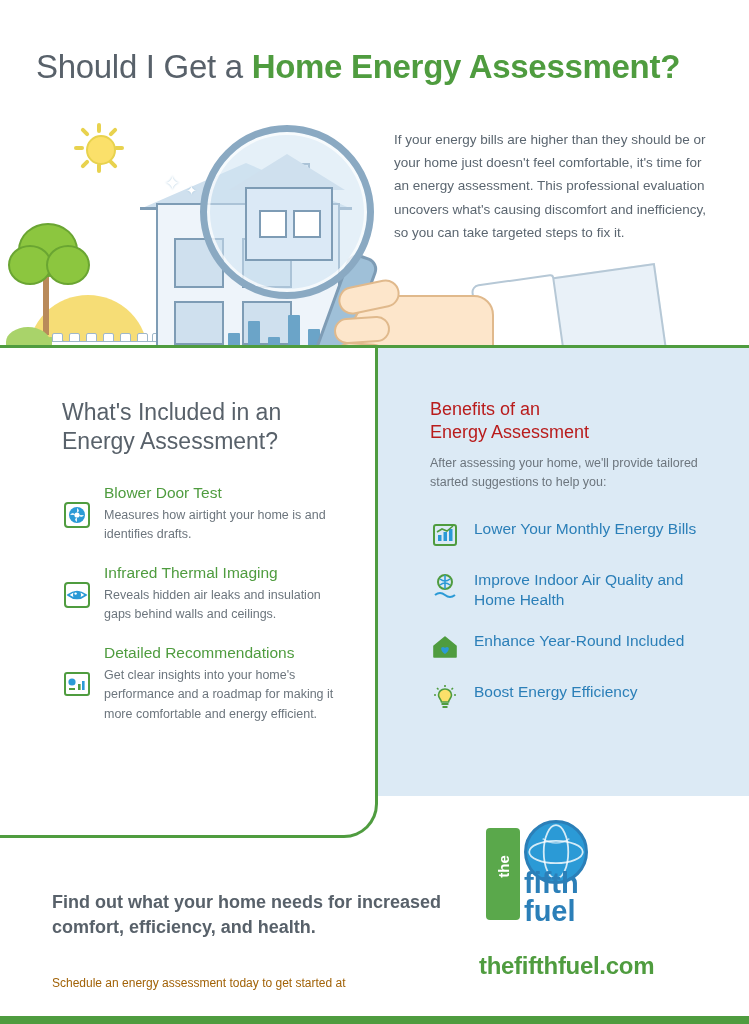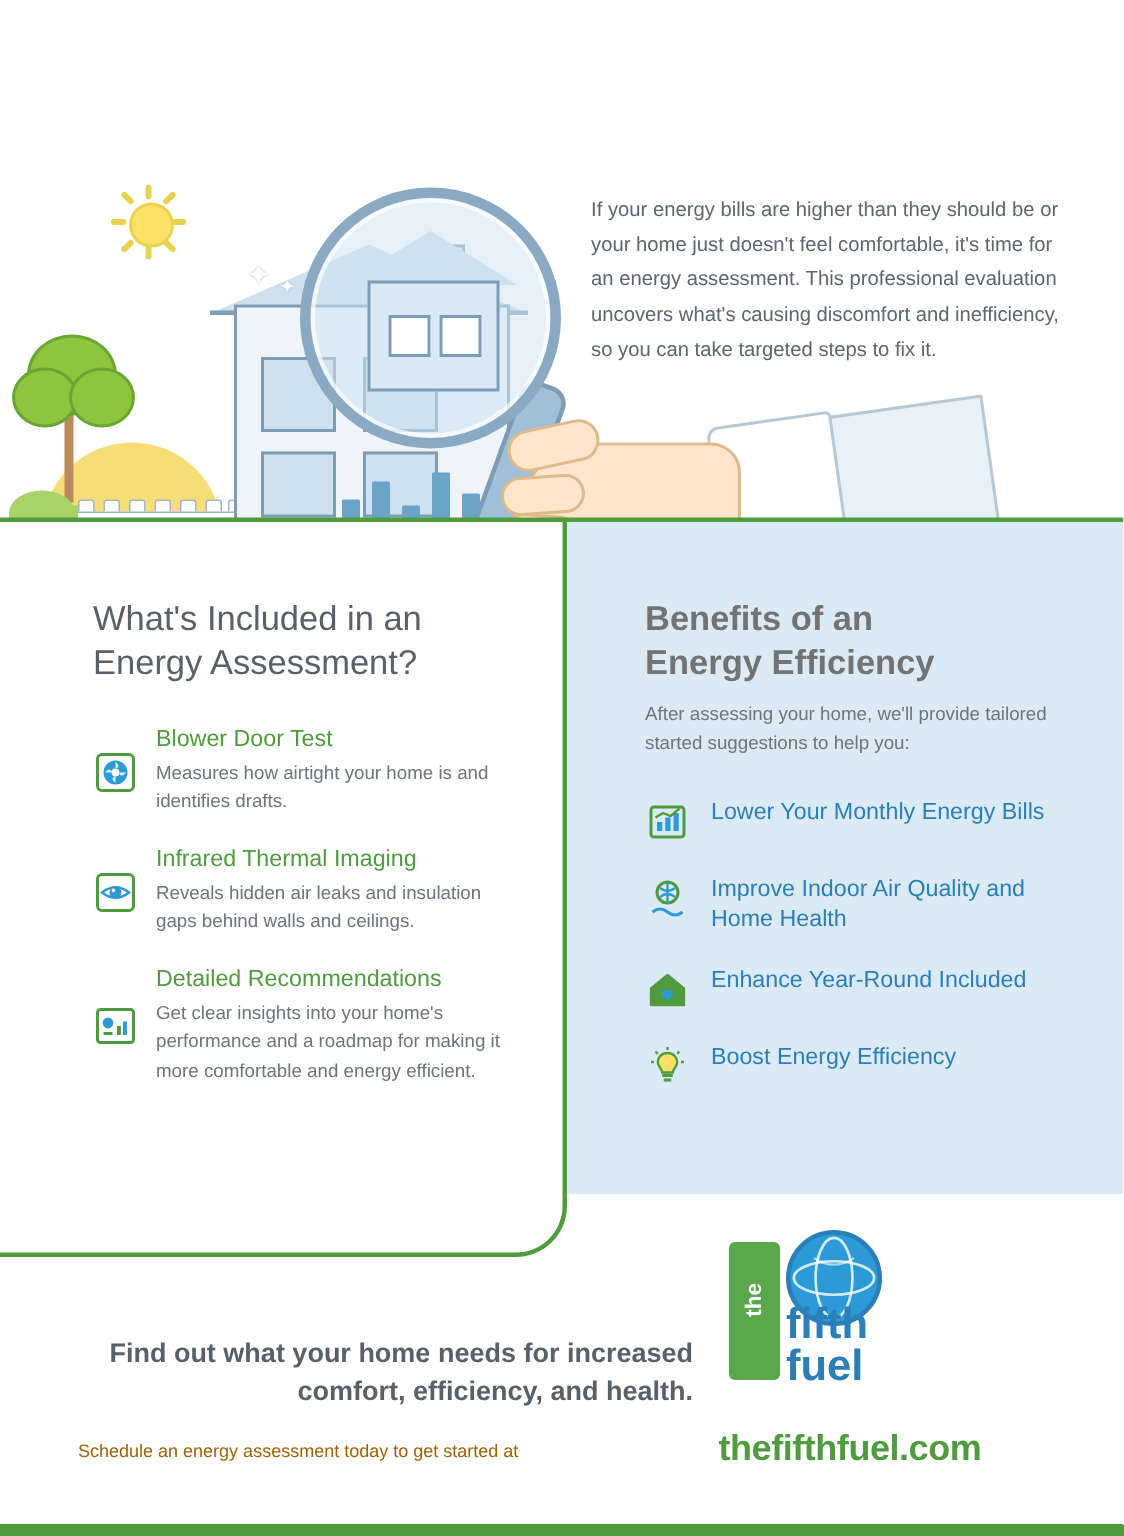--- a/index.html
+++ b/index.html
@@ -349,25 +349,25 @@
     left: 378px;
     top: 348px;
     width: 371px;
     height: 448px;
     background: #dceaf5;
   }
   .right-inner {
     padding: 50px 40px 0 52px;
   }
   .h2b {
-    font-size: 23px;
-    color: #737373;
+    font-size: 18px;
+    color: #b91c1c;
     line-height: 1.28;
     margin: 0 0 10px 0;
-    font-weight: 700;
+    font-weight: 400;
   }
   .sub {
     font-size: 12.5px;
     color: #6c757d;
     line-height: 1.55;
     margin: 0 0 26px 0;
   }
   .benefit {
     display: flex;
     align-items: flex-start;
@@ -402,22 +402,21 @@
     position: absolute;
     left: 52px;
     top: 890px;
     width: 410px;
   }
   .foot-head {
     font-size: 18px;
     color: #58616a;
     line-height: 1.4;
     font-weight: 700;
-    margin-bottom: 18px;
-    text-align: right;
+    margin-bottom: 34px;
   }
   .foot-sub {
     font-size: 12px;
     color: #a16207;
     line-height: 1.5;
   }
   .logo {
     position: absolute;
     left: 480px;
     top: 818px;
@@ -479,20 +478,23 @@
     height: 8px;
     background: #4f9c3f;
   }
   svg { display: block; }
 </style>
 </head>
 <body>
 
 <div class="page">
 
+  <div class="title">
+    <span>Should I Get a </span><span class="strong">Home Energy Assessment?</span>
+  </div>
 
   <div class="hero">
     <div class="hero-ground"></div>
 
     <div class="sun">
       <div class="sun-core"></div>
       <div class="sun-ray" style="left:19px; top:-4px; width:4px; height:10px;"></div>
       <div class="sun-ray" style="left:19px; bottom:-4px; width:4px; height:10px;"></div>
       <div class="sun-ray" style="left:-4px; top:19px; width:10px; height:4px;"></div>
       <div class="sun-ray" style="right:-4px; top:19px; width:10px; height:4px;"></div>
@@ -568,21 +570,21 @@
   </div>
 
   <div class="green-rule"></div>
 
   <div class="intro">If your energy bills are higher than they should be or your home just doesn't feel comfortable, it's time for an energy assessment. This professional evaluation uncovers what's causing discomfort and inefficiency, so you can take targeted steps to fix it.</div>
 
   <div class="right-panel">
     <div class="right-inner">
       <div class="h2b">
         <span>Benefits of an</span><br>
-        <span>Energy Efficiency</span>
+        <span>Energy Assessment</span>
       </div>
       <div class="sub">After assessing your home, we'll provide tailored started suggestions to help you:</div>
 
       <div class="benefit">
         <div class="ic">
           <svg width="30" height="30" viewBox="0 0 30 30">
             <rect x="4" y="5" width="22" height="20" rx="2" fill="none" stroke="#4f9c3f" stroke-width="2"></rect>
             <rect x="8" y="15" width="3.5" height="6" fill="#2b9ad6"></rect>
             <rect x="13.5" y="12" width="3.5" height="9" fill="#2b9ad6"></rect>
             <rect x="19" y="9" width="3.5" height="12" fill="#2b9ad6"></rect>

